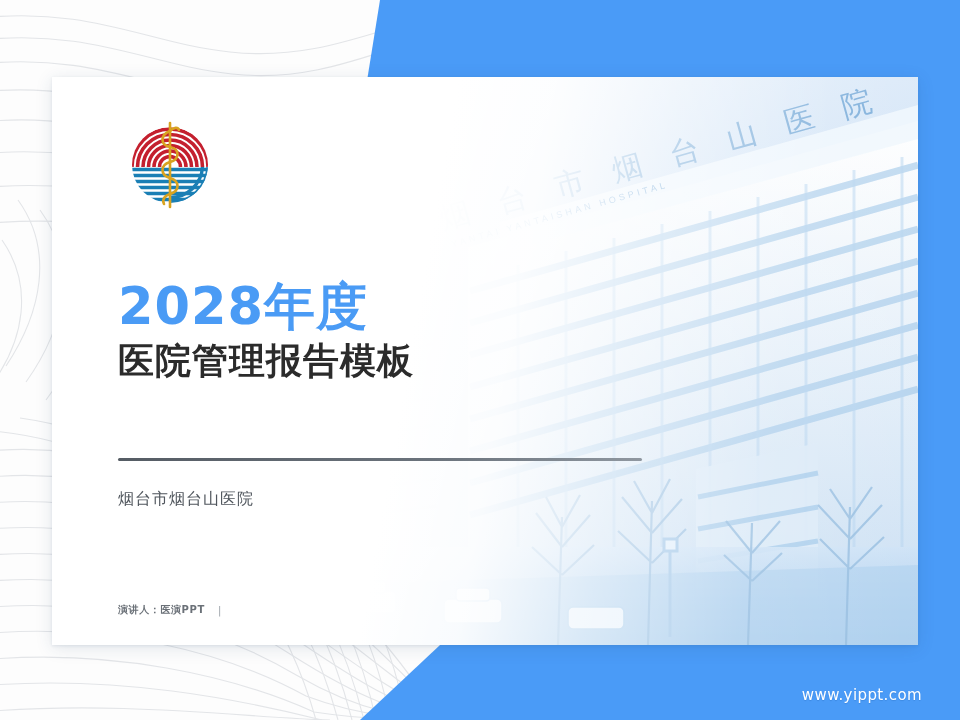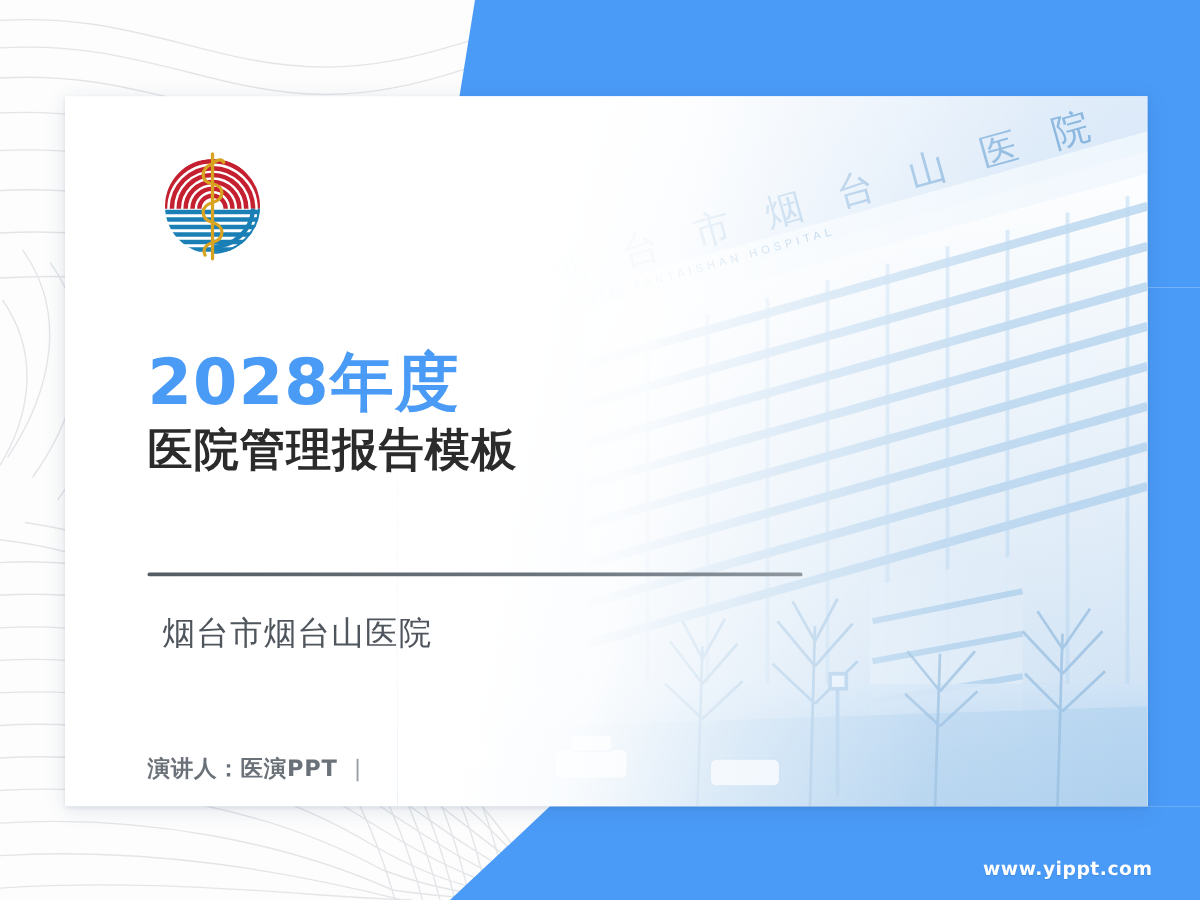--- a/index.html
+++ b/index.html
@@ -53,40 +53,39 @@
     text-shadow:0 1px 2px rgba(255,255,255,.6);
   }
 
   .divider{
     position:absolute;left:66px;top:381px;width:524px;height:3px;
     background:linear-gradient(90deg,#555c64 0%,#6b737c 60%,#8f97a0 100%);
     border-radius:2px;
   }
 
   .subtitle{
-    position:absolute;left:78px;top:412px;
-    font-size:26px;color:#4f555c;letter-spacing:1px;
+    position:absolute;left:66px;top:412px;
+    font-size:16px;color:#4f555c;letter-spacing:1px;
     font-family:"DejaVu Sans","Liberation Sans",sans-serif;
   }
 
   .meta{
     position:absolute;left:66px;top:526px;
-    font-size:18px;font-weight:bold;color:#6b7178;letter-spacing:.6px;
+    font-size:10px;font-weight:bold;color:#6b7178;letter-spacing:.6px;
     font-family:"DejaVu Sans","Liberation Sans",sans-serif;
     display:flex;align-items:center;
   }
   .meta .sep{margin:0 13px;color:#9aa0a7;font-weight:normal;}
 
   
   .watermark{
     position:absolute;right:38px;bottom:16px;
     color:#ffffff;font-size:15px;letter-spacing:.4px;
     font-family:"DejaVu Sans","Liberation Sans",sans-serif;
     text-shadow:0 1px 1px rgba(0,60,130,.18);
-    font-weight:bold;
   }
 </style>
 </head>
 <body>
 
 <div class="slide">
 
   <div class="contours">
     <svg viewBox="0 0 960 720" xmlns="http://www.w3.org/2000/svg">
       <rect x="0" y="0" width="960" height="720" fill="#fdfdfd"></rect>

